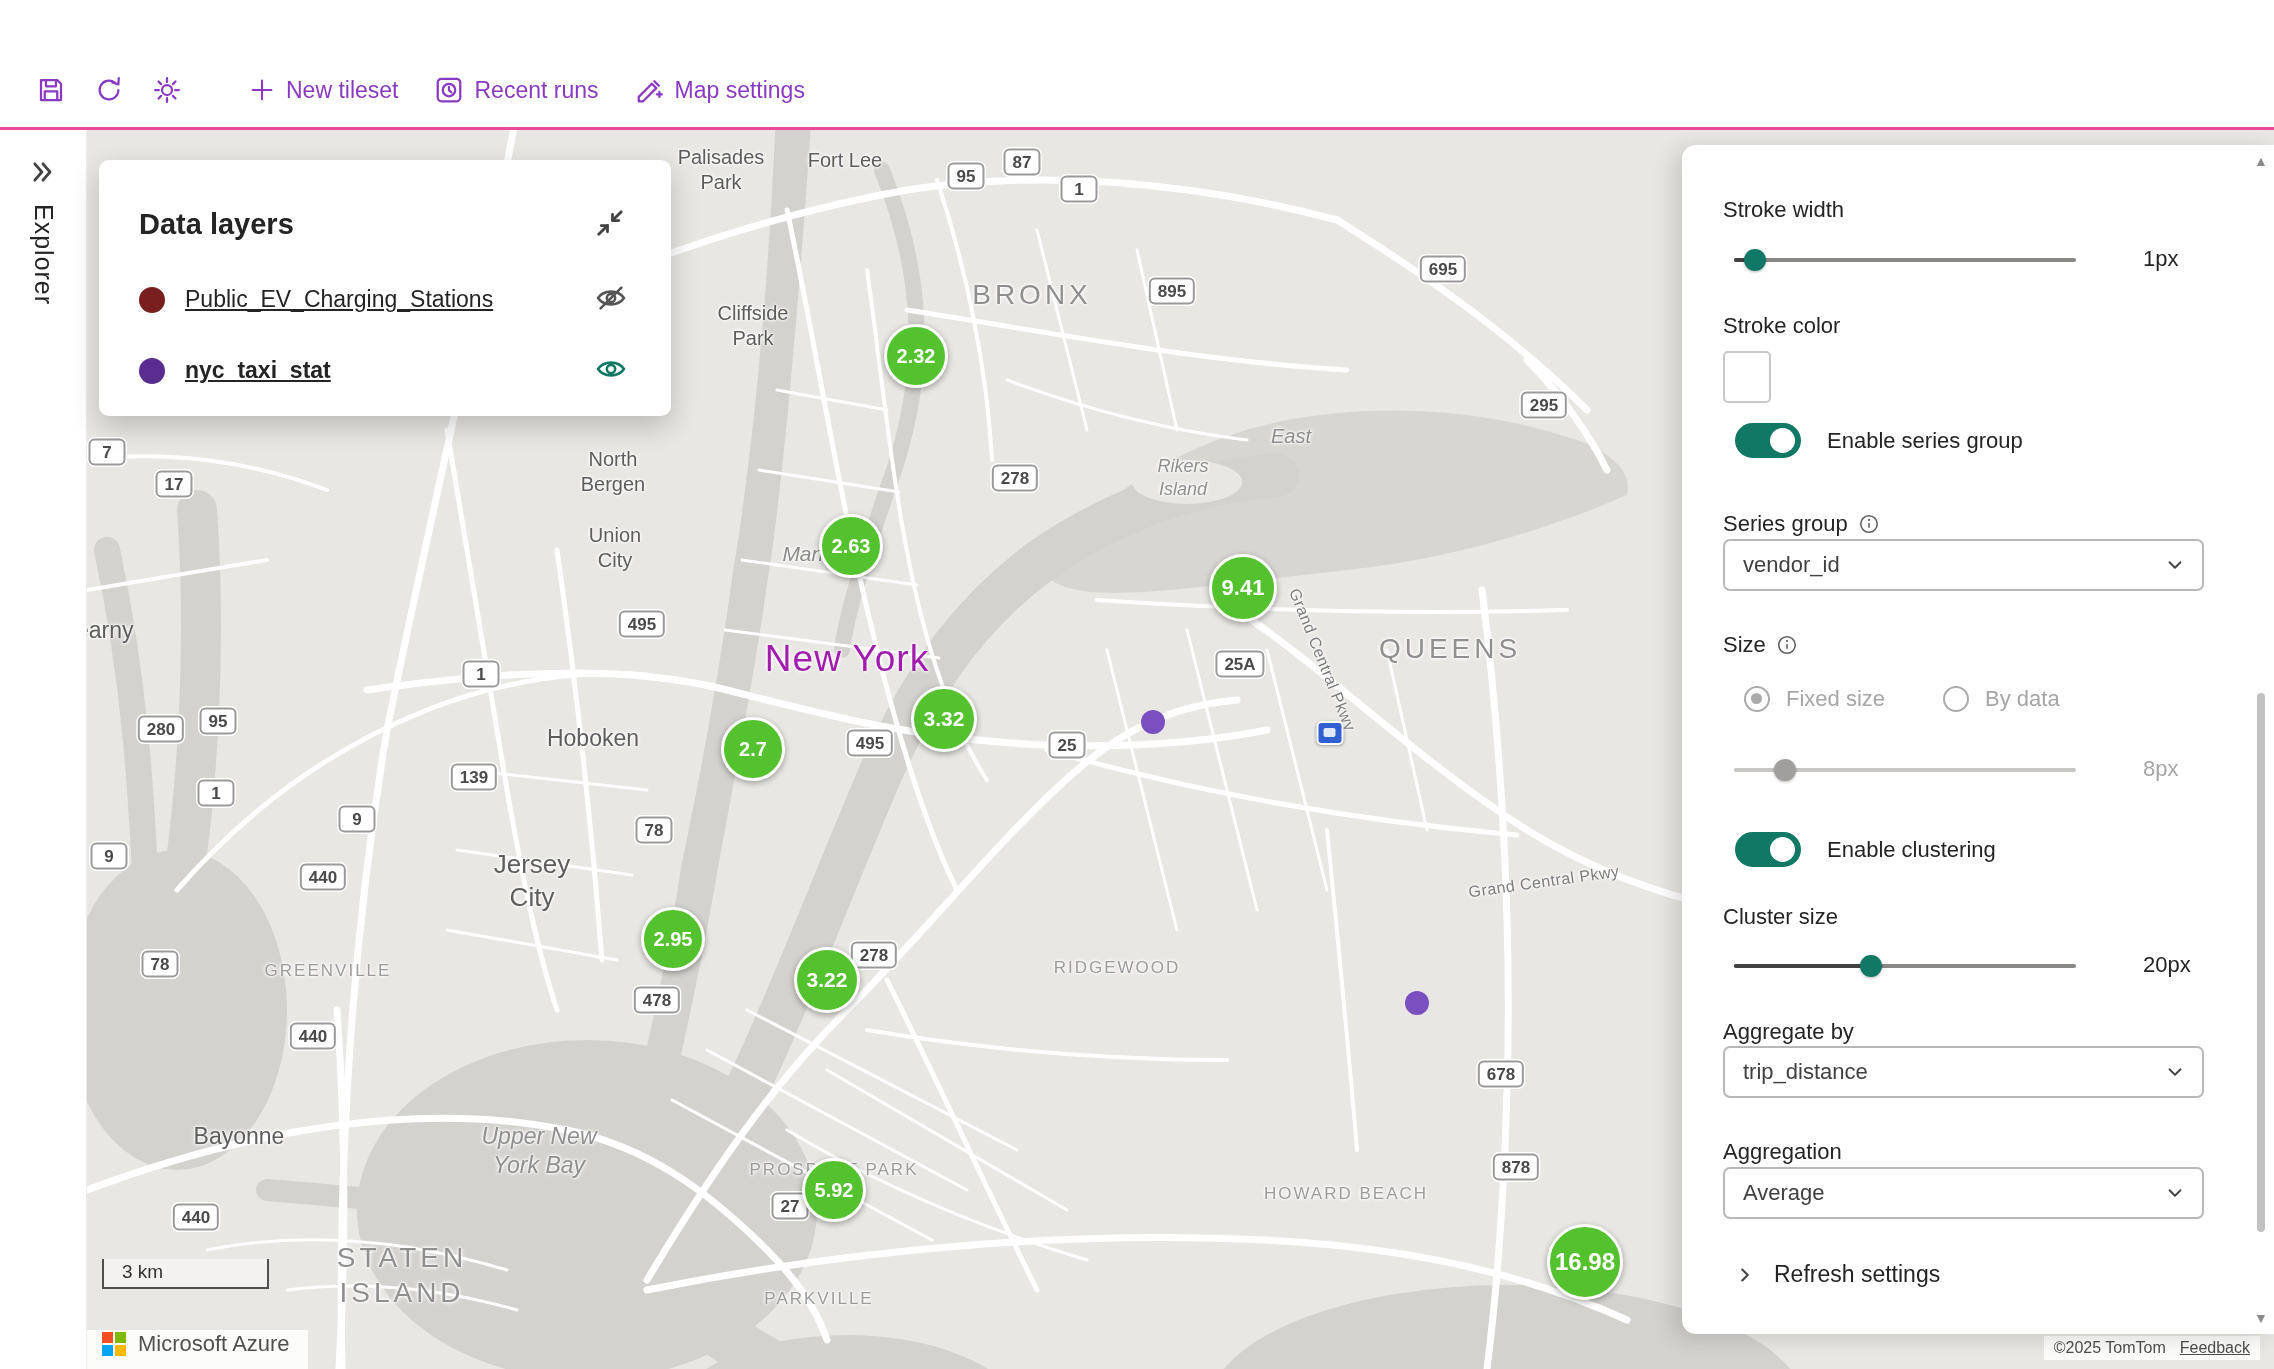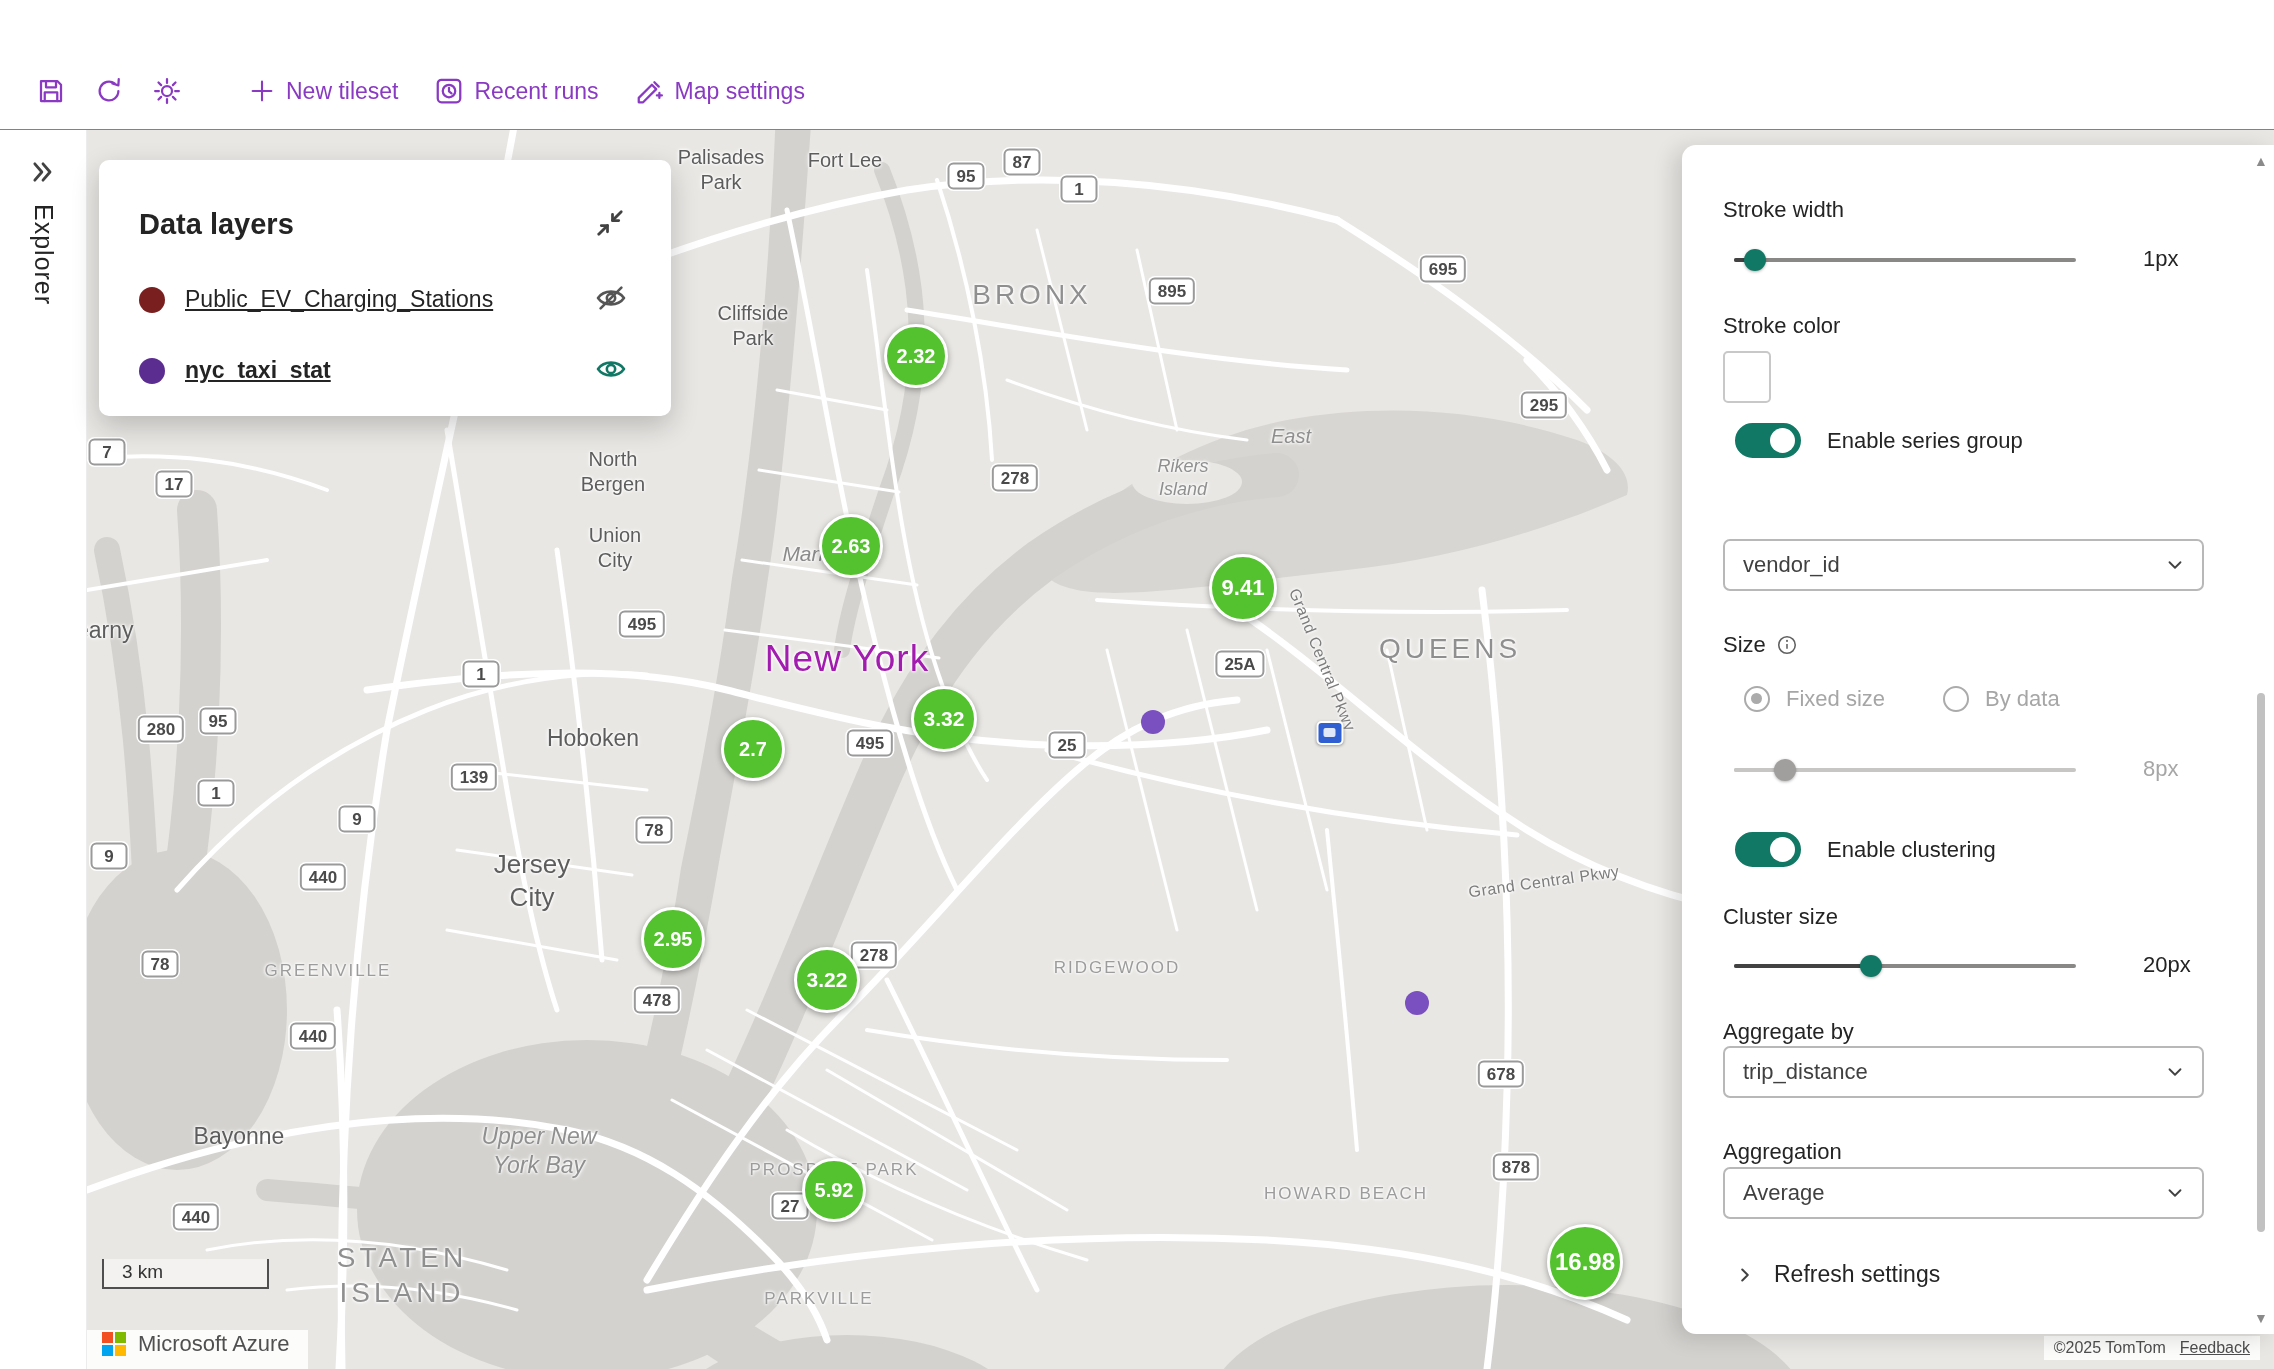--- a/index.html
+++ b/index.html
@@ -18,21 +18,21 @@
   .topbar-right { display:flex; align-items:center; gap:12px; margin-right:14px; }
   .btn { display:flex; align-items:center; gap:9px; height:40px; padding:0 14px;
     border-radius:5px; font-size:22px; cursor:pointer; border:1px solid transparent; }
   .btn.ghost { background:#fff; border-color:#d1d1d1; color:#242424; }
   .btn.share { background:var(--teal); color:#fff; border-color:var(--teal); }
   .pencil-glyph { font-size:22px; }
 
   
   .toolbar { position:absolute; left:0; top:53px; width:100%; height:77px;
     display:flex; align-items:center; gap:8px; padding-left:26px;
-    background:#fff; border-bottom:1px solid #ec4899; }
+    background:#fff; border-bottom:3px solid #ec4899; }
   .tbtn { display:flex; align-items:center; gap:10px; height:52px; padding:0 14px;
     background:none; border:none; color:var(--accent); font-size:23px; cursor:pointer;
     font-family:"Liberation Sans", sans-serif; border-radius:6px; }
   .tbtn svg { stroke:var(--accent); fill:none; stroke-width:1.8; stroke-linecap:round; stroke-linejoin:round; }
   .tbtn.iconly { padding:0 10px; }
   .tb-gap { width:26px; }
 
   :root { --accent:#8a3ac2; --teal:#117865; --blue:#0f6cbd; }
 
   
@@ -440,20 +440,28 @@
       </div>
       <div class="blk swatch" style="top: 206px; width: 48px; background: rgb(255, 255, 255);"></div>
 
       <div class="blk toggle-row" style="top:278px">
         <div class="toggle on">
             <div class="knob"></div>
           </div>
         <span class="toggle-label">Enable series group</span>
       </div>
 
+      <div class="blk field-label" style="top:366px">
+        <span>Series group</span>
+        <svg width="22" height="22" viewBox="0 0 24 24">
+            <circle cx="12" cy="12" r="9"></circle>
+            <path d="M12 11 v5"></path>
+            <circle cx="12" cy="7.5" r="1.1" fill="#616161" stroke="none"></circle>
+          </svg>
+      </div>
       <div class="blk dropdown" style="top:394px">
         <span>vendor_id</span>
         <svg width="22" height="22" viewBox="0 0 24 24">
             <path d="M6 9 l6 6 6 -6"></path>
           </svg>
       </div>
 
       <div class="blk field-label" style="top:487px">
         <span>Size</span>
         <svg width="22" height="22" viewBox="0 0 24 24">

